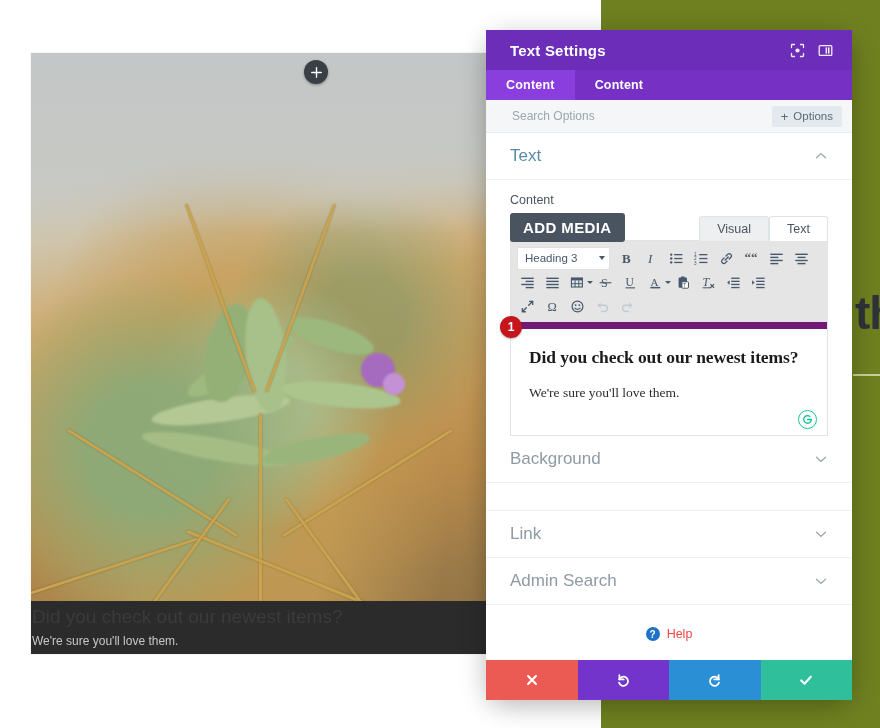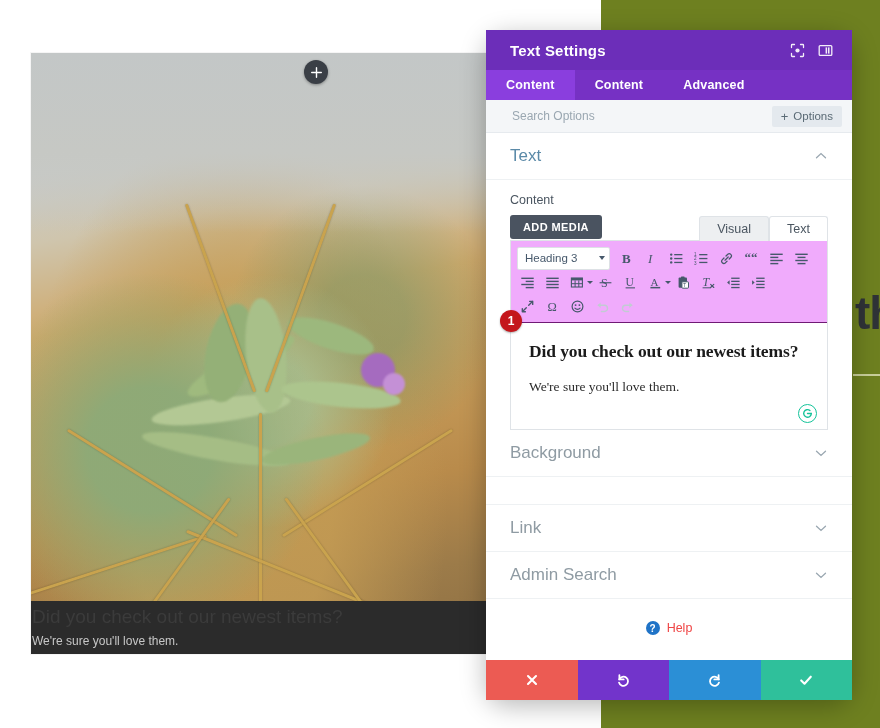--- a/index.html
+++ b/index.html
@@ -125,35 +125,35 @@
   .chev{width:14px;height:14px;display:block;}
 
   .field-label{
     font-size:12.5px;color:#4a5560;padding:13px 24px 7px 24px;
   }
   .media-row{
     display:flex;align-items:center;padding:0 24px 0 24px;height:26px;
     position:relative;
   }
   .add-media{
-    background:#4a5360;color:#ffffff;font-size:11px;font-weight:bold;
+    background:#4a5360;color:#ffffff;font-size:15px;font-weight:bold;
     padding:6px 13px;border-radius:3px;letter-spacing:.4px;text-align:center;
   }
   .vt-tabs{position:absolute;right:24px;bottom:-1px;display:flex;align-items:flex-end;}
   .vt{
     font-size:12.5px;color:#4a5560;padding:5px 17px;border:1px solid #dfe3e7;
     border-bottom:none;border-radius:3px 3px 0 0;background:#edeff1;text-align:center;
   }
   .vt.active{background:#ffffff;}
 
   .editor-box{
     margin:0 24px;border:1px solid #dfe3e7;background:#ffffff;
   }
   .tb{
-    background:#f0abfc;border-bottom:1px solid #701a75;padding:5px 4px 4px 4px;
+    background:#e5e5e5;border-bottom:7px solid #701a75;padding:5px 4px 4px 4px;
   }
   .tb-row{display:flex;align-items:center;flex-wrap:nowrap;height:24px;}
   .tb-btn{
     width:25px;height:23px;display:flex;align-items:center;justify-content:center;
     color:#46586b;
   }
   .tb-btn svg{display:block;}
   .fmt-select{
     display:flex;align-items:center;width:80px;height:21px;
     border:1px solid #dde1e5;background:#ffffff;border-radius:2px;
@@ -266,21 +266,20 @@
         <rect x="1.2" y="2.6" width="12.6" height="9.8" rx="1" stroke="#ffffff" stroke-width="1.3" fill="none"></rect>
         <rect x="7.6" y="4.4" width="1.5" height="6.2" fill="#ffffff"></rect>
         <rect x="10" y="4.4" width="1.5" height="6.2" fill="#ffffff"></rect>
       </svg>
     </div>
   </div>
 
   <div class="tabs">
     <div class="tab active">Content</div>
     <div class="tab">Content</div>
-    <div class="tab">Advanced</div>
   </div>
 
   <div class="searchbar">
     <input class="search-input" placeholder="Search Options" style="">
     <div class="filter-btn">
       <span class="filter-plus">+</span>
       <span>Options</span>
     </div>
   </div>
 

